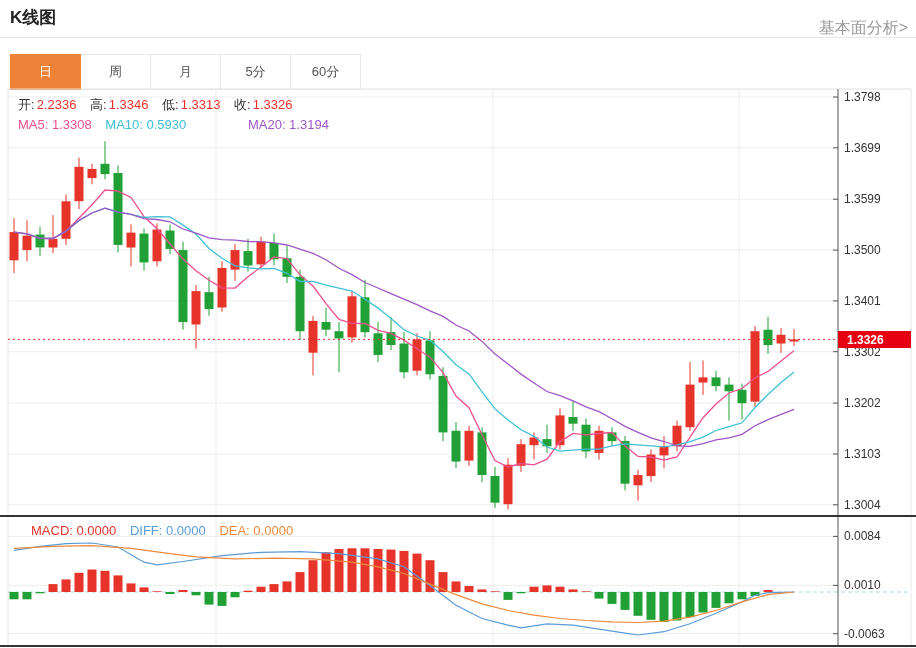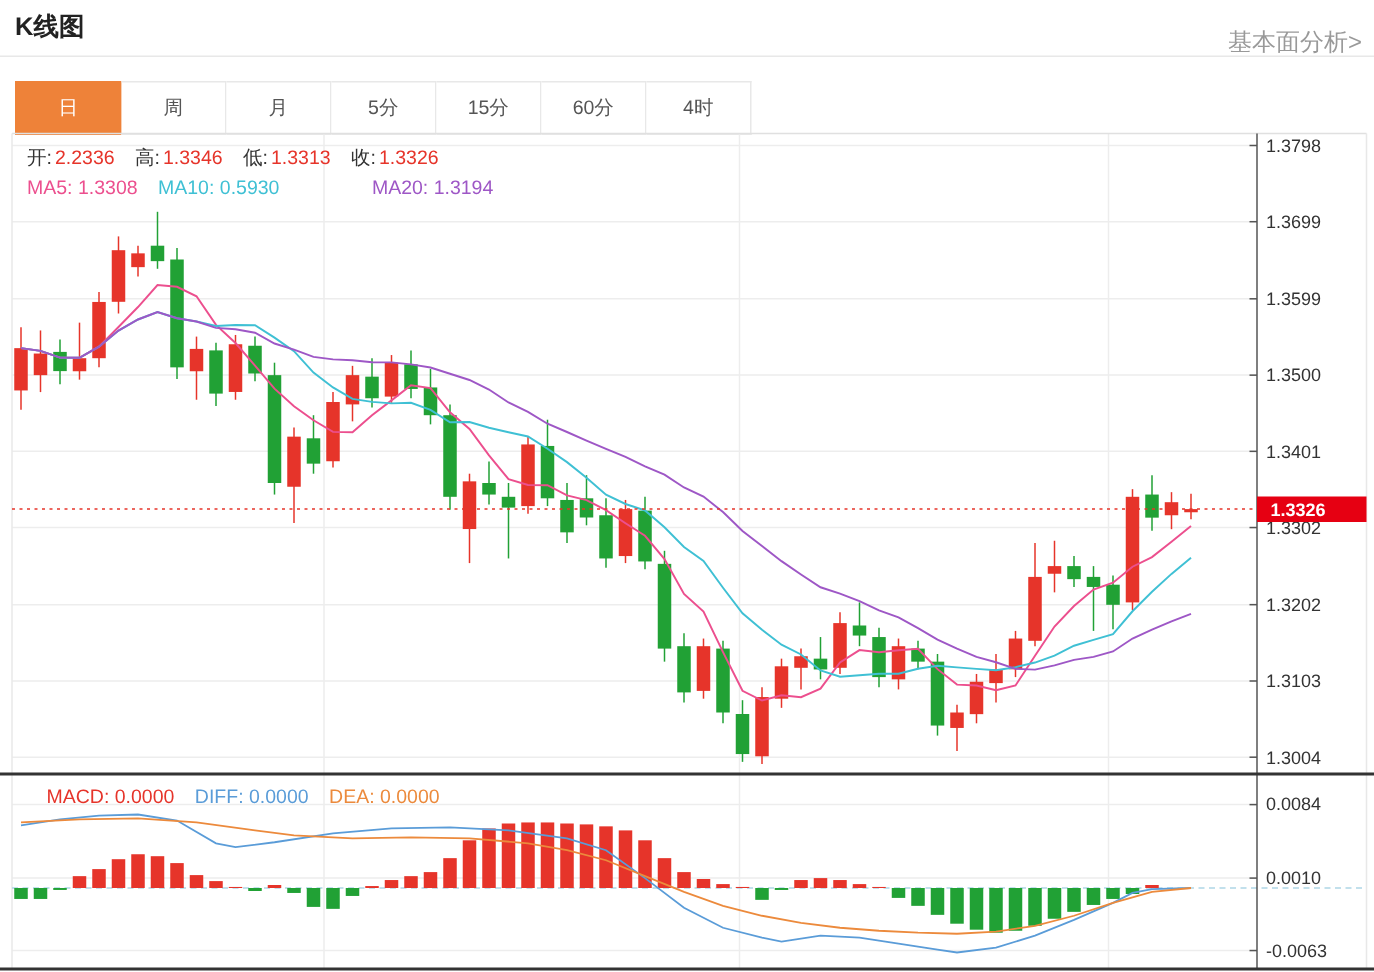--- a/index.html
+++ b/index.html
@@ -31,23 +31,21 @@
   <div class="header">
     <h1>K线图</h1>
     <a class="fa-link">基本面分析&gt;</a>
   </div>
 
   <div class="tabbar">
     <div class="tab selected">日</div>
     <div class="tab">周</div>
     <div class="tab">月</div>
     <div class="tab">5分</div>
-    <div class="tab">15分</div>
     <div class="tab">60分</div>
-    <div class="tab">4时</div>
   </div>
 
   <svg id="chart-svg" width="916" height="648">
     <g id="dyn">
         <line x1="216" y1="89" x2="216" y2="646" stroke="#ededed"></line>
         <line x1="493" y1="89" x2="493" y2="646" stroke="#ededed"></line>
         <line x1="739" y1="89" x2="739" y2="646" stroke="#ededed"></line>
         <line x1="8" y1="97" x2="838" y2="97" stroke="#ededed"></line>
         <line x1="8" y1="147.8465994962218" x2="838" y2="147.8465994962218" stroke="#ededed"></line>
         <line x1="8" y1="199.20680100755578" x2="838" y2="199.20680100755578" stroke="#ededed"></line>

